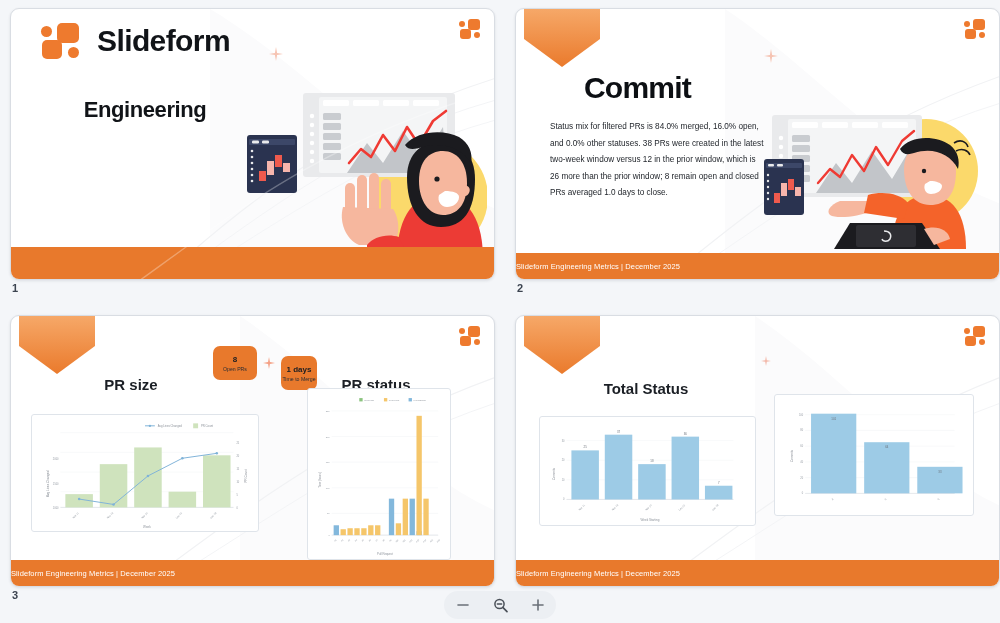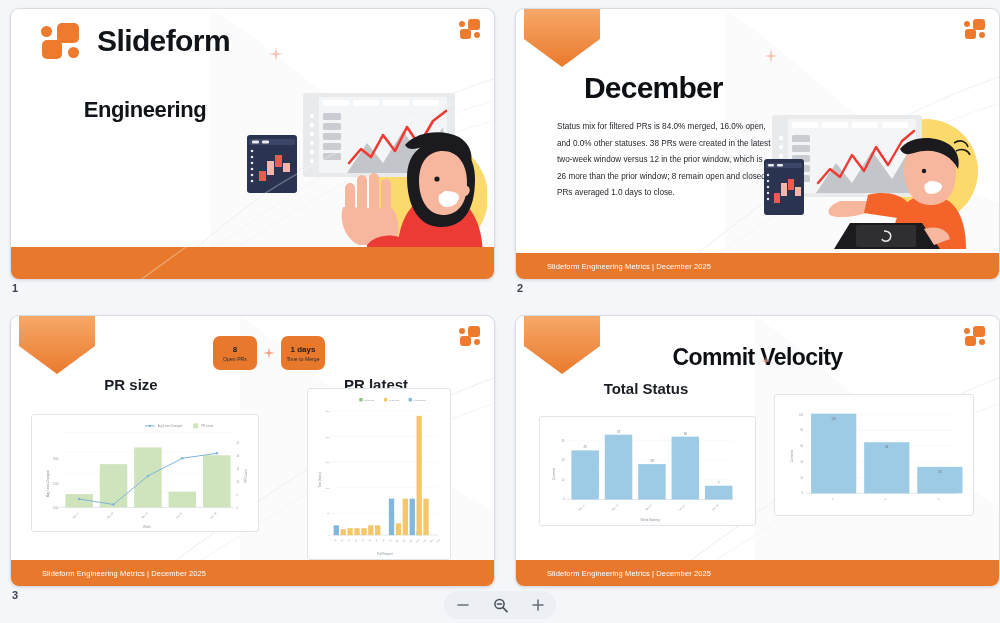--- a/index.html
+++ b/index.html
@@ -68,33 +68,33 @@
   .pennant { position: absolute; left: 8px; top: 0; width: 76px; height: 58px; }
 
   
   .footer-band {
     position: absolute; left: 0; right: 0; bottom: 0;
     height: 26px; background: #e8792c;
     display: flex; align-items: center;
   }
   .footer-band.tall { height: 32px; }
   .footer-text {
-    color: #ffffff; font-size: 7.5px; padding-left: 31px; letter-spacing: .1px;
+    color: #ffffff; font-size: 7.5px; padding-left: 0; letter-spacing: .1px;
   }
 
   
   .s1-title { position: absolute; left: 18px; top: 88px; width: 232px; text-align: center; }
   .s1-title .l1 { font-size: 22px; font-weight: 700; color: #111418; line-height: 1.14; letter-spacing: -.4px; }
   .s1-title .l2 { font-size: 15px; font-weight: 400; color: #1b1f25; margin-top: 4px; }
 
   
   .s2-title { position: absolute; left: 68px; top: 62px; font-size: 30px; font-weight: 700; color: #0c0f13; letter-spacing: -.8px; }
   .s2-body {
     position: absolute; left: 34px; top: 110px; width: 216px;
-    font-size: 8.2px; line-height: 2.02; color: #23272d; margin-left: 7px;
+    font-size: 8.2px; line-height: 2.02; color: #23272d;
   }
 
   
   .s-head { position: absolute; top: 28px; font-size: 23px; font-weight: 700; color: #0c0f13; letter-spacing: -.6px; }
   .s3-head { left: 36px; }
   .s4-head { left: 0; right: 0; text-align: center; }
 
   
   .kpi-row { position: absolute; left: 200px; top: 330px; display: flex; align-items: center; gap: 6px; }
   .kpi {
@@ -264,21 +264,21 @@
       <span class="lm a"></span>
             <span class="lm b"></span>
             <span class="lm c"></span>
             <span class="lm d"></span>
     </div>
 
     <svg class="sparkle" style="left:248px;top:40px;" viewBox="0 0 20 20">
       <path d="M10 0 L11.6 8.4 L20 10 L11.6 11.6 L10 20 L8.4 11.6 L0 10 L8.4 8.4 Z" fill="#f4b19a"></path>
     </svg>
 
-    <div class="s2-title">December</div>
+    <div class="s2-title">Commit</div>
     <div class="s2-body">Status mix for filtered PRs is 84.0% merged, 16.0% open, and 0.0% other statuses. 38 PRs were created in the latest two-week window versus 12 in the prior window, which is 26 more than the prior window; 8 remain open and closed PRs averaged 1.0 days to close.</div>
 
     <svg style="position:absolute;left:248px;top:100px;width:230px;height:140px;" viewBox="0 0 230 140">
       <circle cx="162" cy="62" r="52" fill="#fbd96b"></circle>
       <g>
         <rect x="8" y="6" width="150" height="82" rx="3" fill="#e9eaec"></rect>
         <rect x="24" y="10" width="128" height="74" rx="2" fill="#f4f5f6"></rect>
         <rect x="28" y="13" width="26" height="6" rx="1.5" fill="#fff"></rect>
         <rect x="58" y="13" width="26" height="6" rx="1.5" fill="#fff"></rect>
         <rect x="88" y="13" width="26" height="6" rx="1.5" fill="#fff"></rect>
@@ -373,28 +373,28 @@
 
 
     <div class="kpi-row" style="left:202px;top:20px;">
       <div class="kpi">
         <span class="v">8</span>
         <span class="k">Open PRs</span>
       </div>
       <svg class="kpi-sep" viewBox="0 0 20 20">
         <path d="M10 0 L11.6 8.4 L20 10 L11.6 11.6 L10 20 L8.4 11.6 L0 10 L8.4 8.4 Z" fill="#f4a085"></path>
       </svg>
-      <div class="kpi" style="width:44px;">
+      <div class="kpi" style="width:36px;margin-top:20px;">
         <span class="v">1 days</span>
         <span class="k">Time to Merge</span>
       </div>
     </div>
 
     <div class="panel-title" style="left:30px;top:60px;width:180px;">PR size</div>
-    <div class="panel-title" style="left:290px;top:60px;width:150px;">PR latest</div>
+    <div class="panel-title" style="left:290px;top:60px;width:150px;">PR status</div>
 
     <svg class="panel" style="left:20px;top:98px;width:228px;height:118px;" viewBox="0 0 228 118">
       <g class="gridline-group">
         <line class="gridline" x1="28" y1="18" x2="204" y2="18"></line>
         <line class="gridline" x1="28" y1="38" x2="204" y2="38"></line>
         <line class="gridline" x1="28" y1="58" x2="204" y2="58"></line>
         <line class="gridline" x1="28" y1="78" x2="204" y2="78"></line>
         <line class="gridline" x1="28" y1="94" x2="204" y2="94"></line>
       </g>
       <line class="axisline" x1="28" y1="94" x2="204" y2="94"></line>
@@ -540,21 +540,20 @@
       <path d="M0 0 H76 V30 L38 58 L0 30 Z" fill="url(#pg4)"></path>
     </svg>
 
     <div class="logo-mark">
       <span class="lm a"></span>
             <span class="lm b"></span>
             <span class="lm c"></span>
             <span class="lm d"></span>
     </div>
 
-    <div class="s-head s4-head">Commit Velocity</div>
 
     <svg class="sparkle" style="left:245px;top:40px;width:10px;height:10px;" viewBox="0 0 20 20">
       <path d="M10 0 L11.6 8.4 L20 10 L11.6 11.6 L10 20 L8.4 11.6 L0 10 L8.4 8.4 Z" fill="#f0a18d"></path>
     </svg>
 
     <div class="panel-title" style="left:40px;top:64px;width:180px;">Total Status</div>
     <div class="panel-title" style="left:258px;top:64px;width:200px;margin-top:22px;">Commits by Author</div>
 
     <svg class="panel" style="left:23px;top:100px;width:217px;height:110px;" viewBox="0 0 217 110">
       <g>

